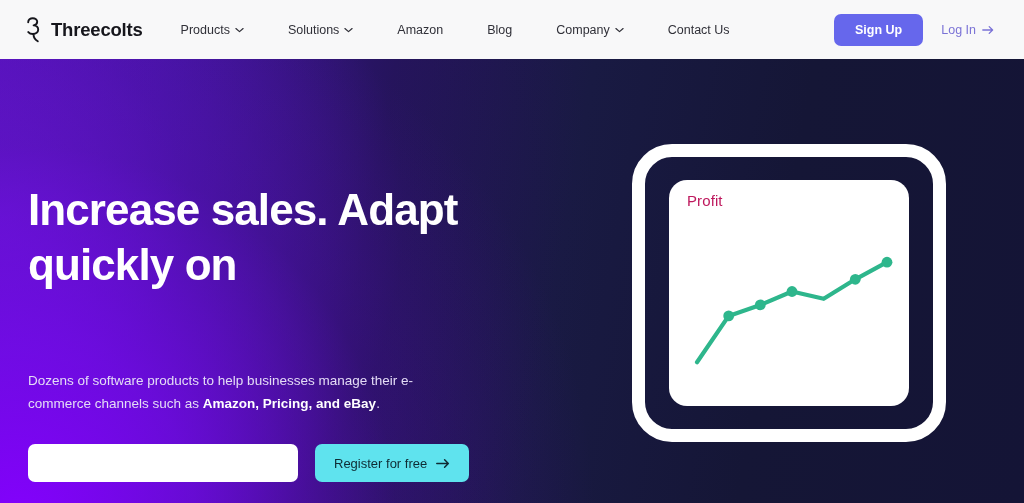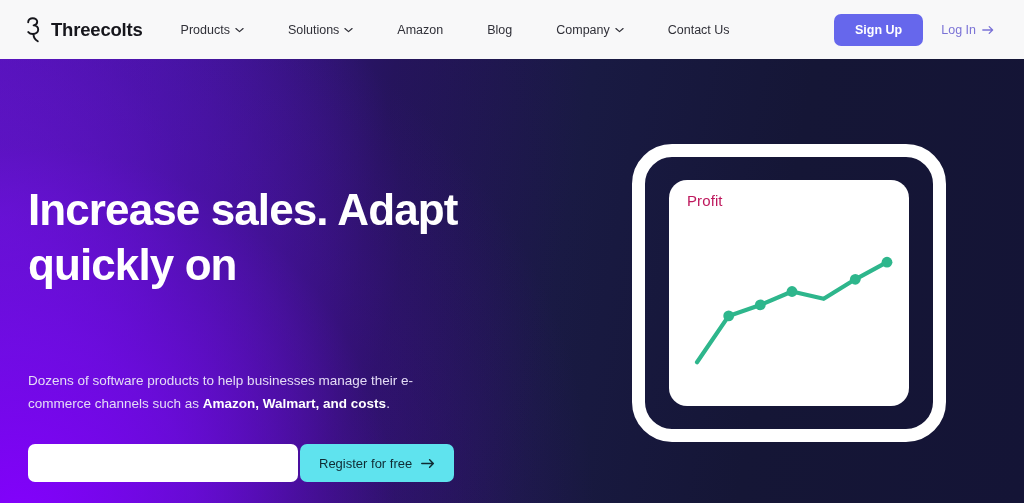--- a/index.html
+++ b/index.html
@@ -153,21 +153,21 @@
     color: #ffffff;
     font-weight: bold;
   }
 
   .cta-row {
     position: absolute;
     left: 28px;
     top: 385px;
     display: flex;
     align-items: center;
-    gap: 2px;
+    gap: 17px;
   }
   .email-input {
     width: 270px;
     height: 38px;
     border: none;
     border-radius: 7px;
     background: #ffffff;
     box-sizing: border-box;
     padding: 0 14px;
     font-size: 13px;
@@ -310,21 +310,21 @@
 
   <div class="hero">
     <div class="hero-inner">
 
       <h1 class="headline">
         <br>
         <span>Increase sales. Adapt</span><br>
         <span>quickly on</span><br>
       </h1>
 
-      <p class="subtext"><span>Dozens of software products to help businesses manage their e-commerce channels such as </span><b>Amazon, Walmart, and costs</b><span>.</span></p>
+      <p class="subtext"><span>Dozens of software products to help businesses manage their e-commerce channels such as </span><b>Amazon, Pricing, and eBay</b><span>.</span></p>
 
       <div class="cta-row">
         <input class="email-input" type="text" value="" placeholder="" style="">
         <button class="register-btn">
           <span>Register for free</span>
           <span>
             <svg class="arrow-cta" viewBox="0 0 14 11">
                 <path d="M0.8 5.5h11.4M8.6 1.8l3.7 3.7-3.7 3.7" stroke="#0f2b33" stroke-width="1.5" fill="none" stroke-linecap="round" stroke-linejoin="round"></path>
               </svg>
           </span>

